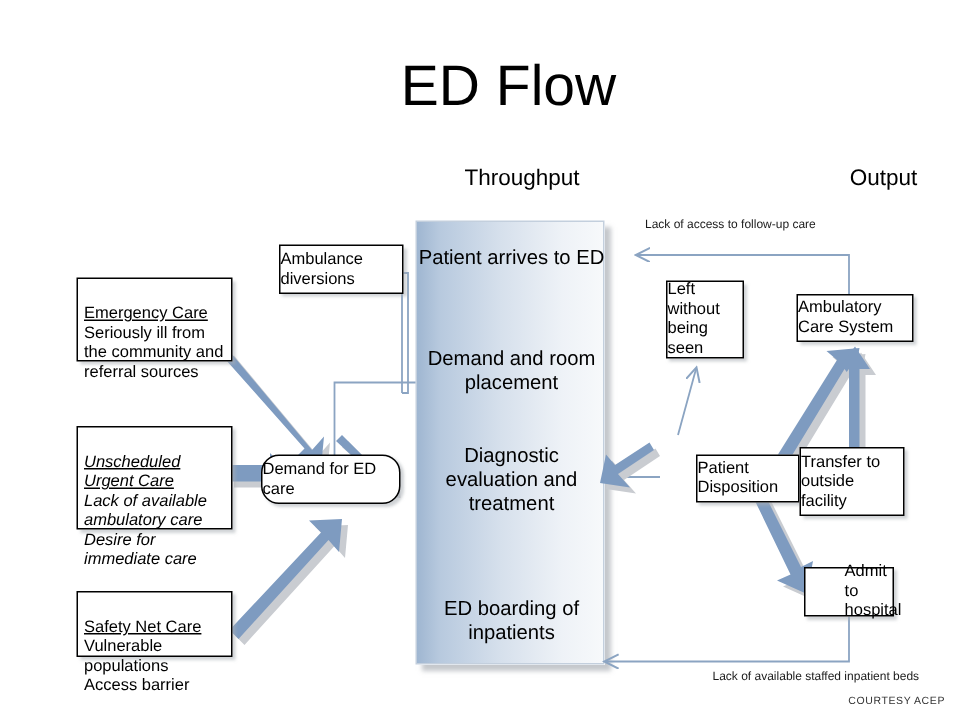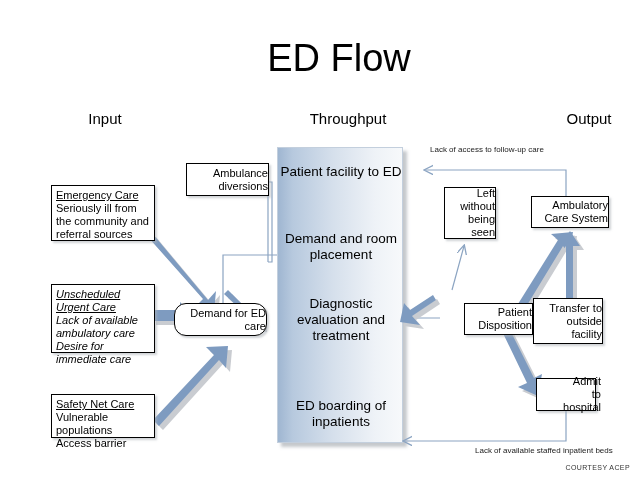--- a/index.html
+++ b/index.html
@@ -34,37 +34,36 @@
   }
 
   
   .nbox{
     background:#ffffff;border:1px solid #000;
     font-size:11px;line-height:13px;
     box-shadow:2px 2px 2px rgba(170,174,180,.55);
     z-index:6;
   }
   .nbox .hd{text-decoration:underline;display:block;}
-  .ctr{text-align:right;display:flex;align-items:center;justify-content:center;}
-  .pad{padding:3px 4px;}
+  .ctr{text-align:left;display:flex;align-items:center;justify-content:center;}
+  .pad{padding:17px 4px;}
 
   .note{font-size:8px;line-height:10px;color:#1a1a1a;}
   #courtesy{font-size:7px;letter-spacing:.4px;color:#333;}
 
   svg#wires{position:absolute;left:0;top:0;width:638px;height:479px;z-index:2;}
   svg#fat{position:absolute;left:0;top:0;width:638px;height:479px;z-index:3;}
 </style>
 </head>
 <body>
 
 <div id="stage">
 
   <div class="abs" id="title">ED Flow</div>
 
-  <div class="abs colhead" id="head-input">Input</div>
   <div class="abs colhead" id="head-through">Throughput</div>
   <div class="abs colhead" id="head-output">Output</div>
 
   <svg id="wires">
     <defs>
       <marker id="thinArrow" markerWidth="9" markerHeight="9" refX="7" refY="4" orient="auto">
         <path d="M0,0 L8,4 L0,8" fill="none" stroke="#8ba4c2" stroke-width="1.1"></path>
       </marker>
     </defs>
 
@@ -117,21 +116,21 @@
       <path d="M511,314 L540,314 L540,307 L553,320 L540,332 L540,325 L511,325 Z" fill="#c9ccd1" transform="translate(4,4)"></path>
       <path d="M511,314 L540,314 L540,307 L553,320 L540,332 L540,325 L511,325 Z" fill="#7e9bc0"></path>
     </g>
     <g>
       <path d="M506,322 L534,378 L542,374 L538,396 L518,387 L527,383 L500,327 Z" fill="#c9ccd1" transform="translate(4,4)"></path>
       <path d="M506,322 L534,378 L542,374 L538,396 L518,387 L527,383 L500,327 Z" fill="#7e9bc0"></path>
     </g>
   </svg>
 
   <div class="abs" id="throughput-panel">
-    <div class="abs stage-text" style="left:0;top:16px;width:126px;">Patient facility to ED</div>
+    <div class="abs stage-text" style="left:0;top:16px;width:126px;">Patient arrives to ED</div>
     <div class="abs stage-text" style="left:0;top:83px;width:126px;">Demand and room placement</div>
     <div class="abs stage-text" style="left:0;top:148px;width:126px;">Diagnostic evaluation and treatment</div>
     <div class="abs stage-text" style="left:0;top:250px;width:126px;">ED boarding of inpatients</div>
   </div>
 
   <div class="abs nbox pad" style="left:51px;top:185px;width:104px;height:56px;">
     <span class="hd">Emergency Care</span>
     <span>Seriously ill from</span><br>
     <span>the community and</span><br>
     <span>referral sources</span>

